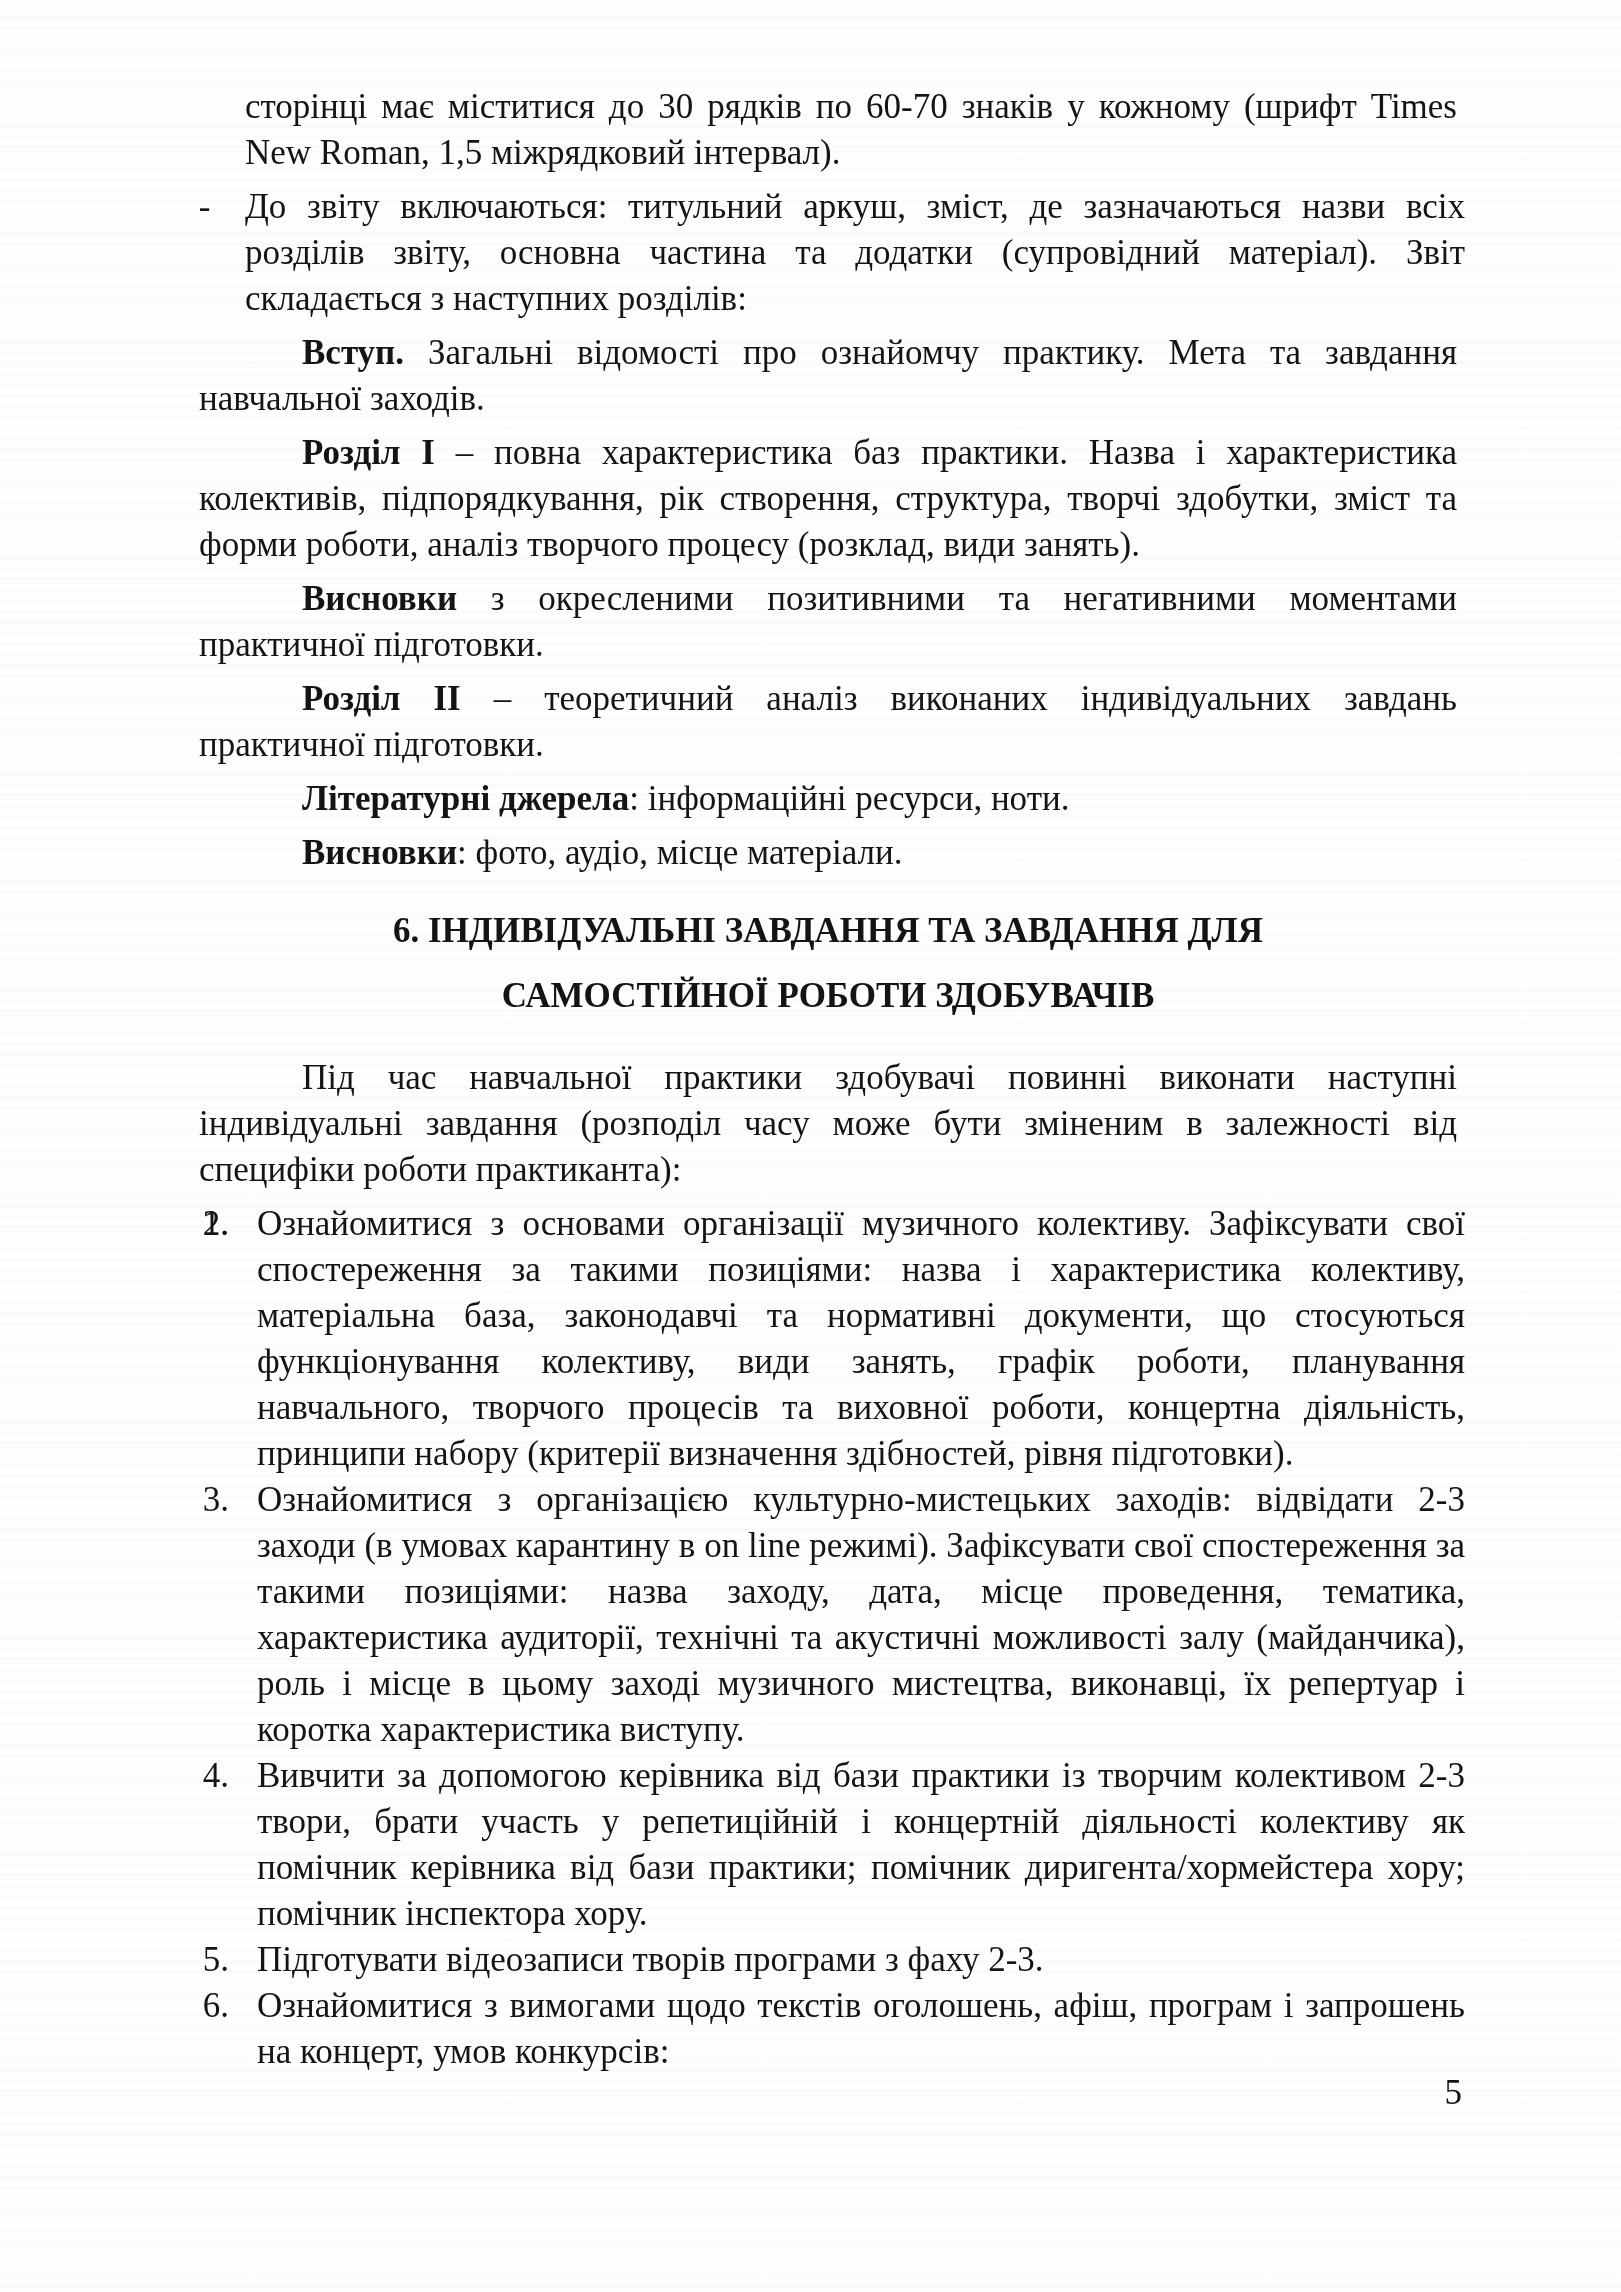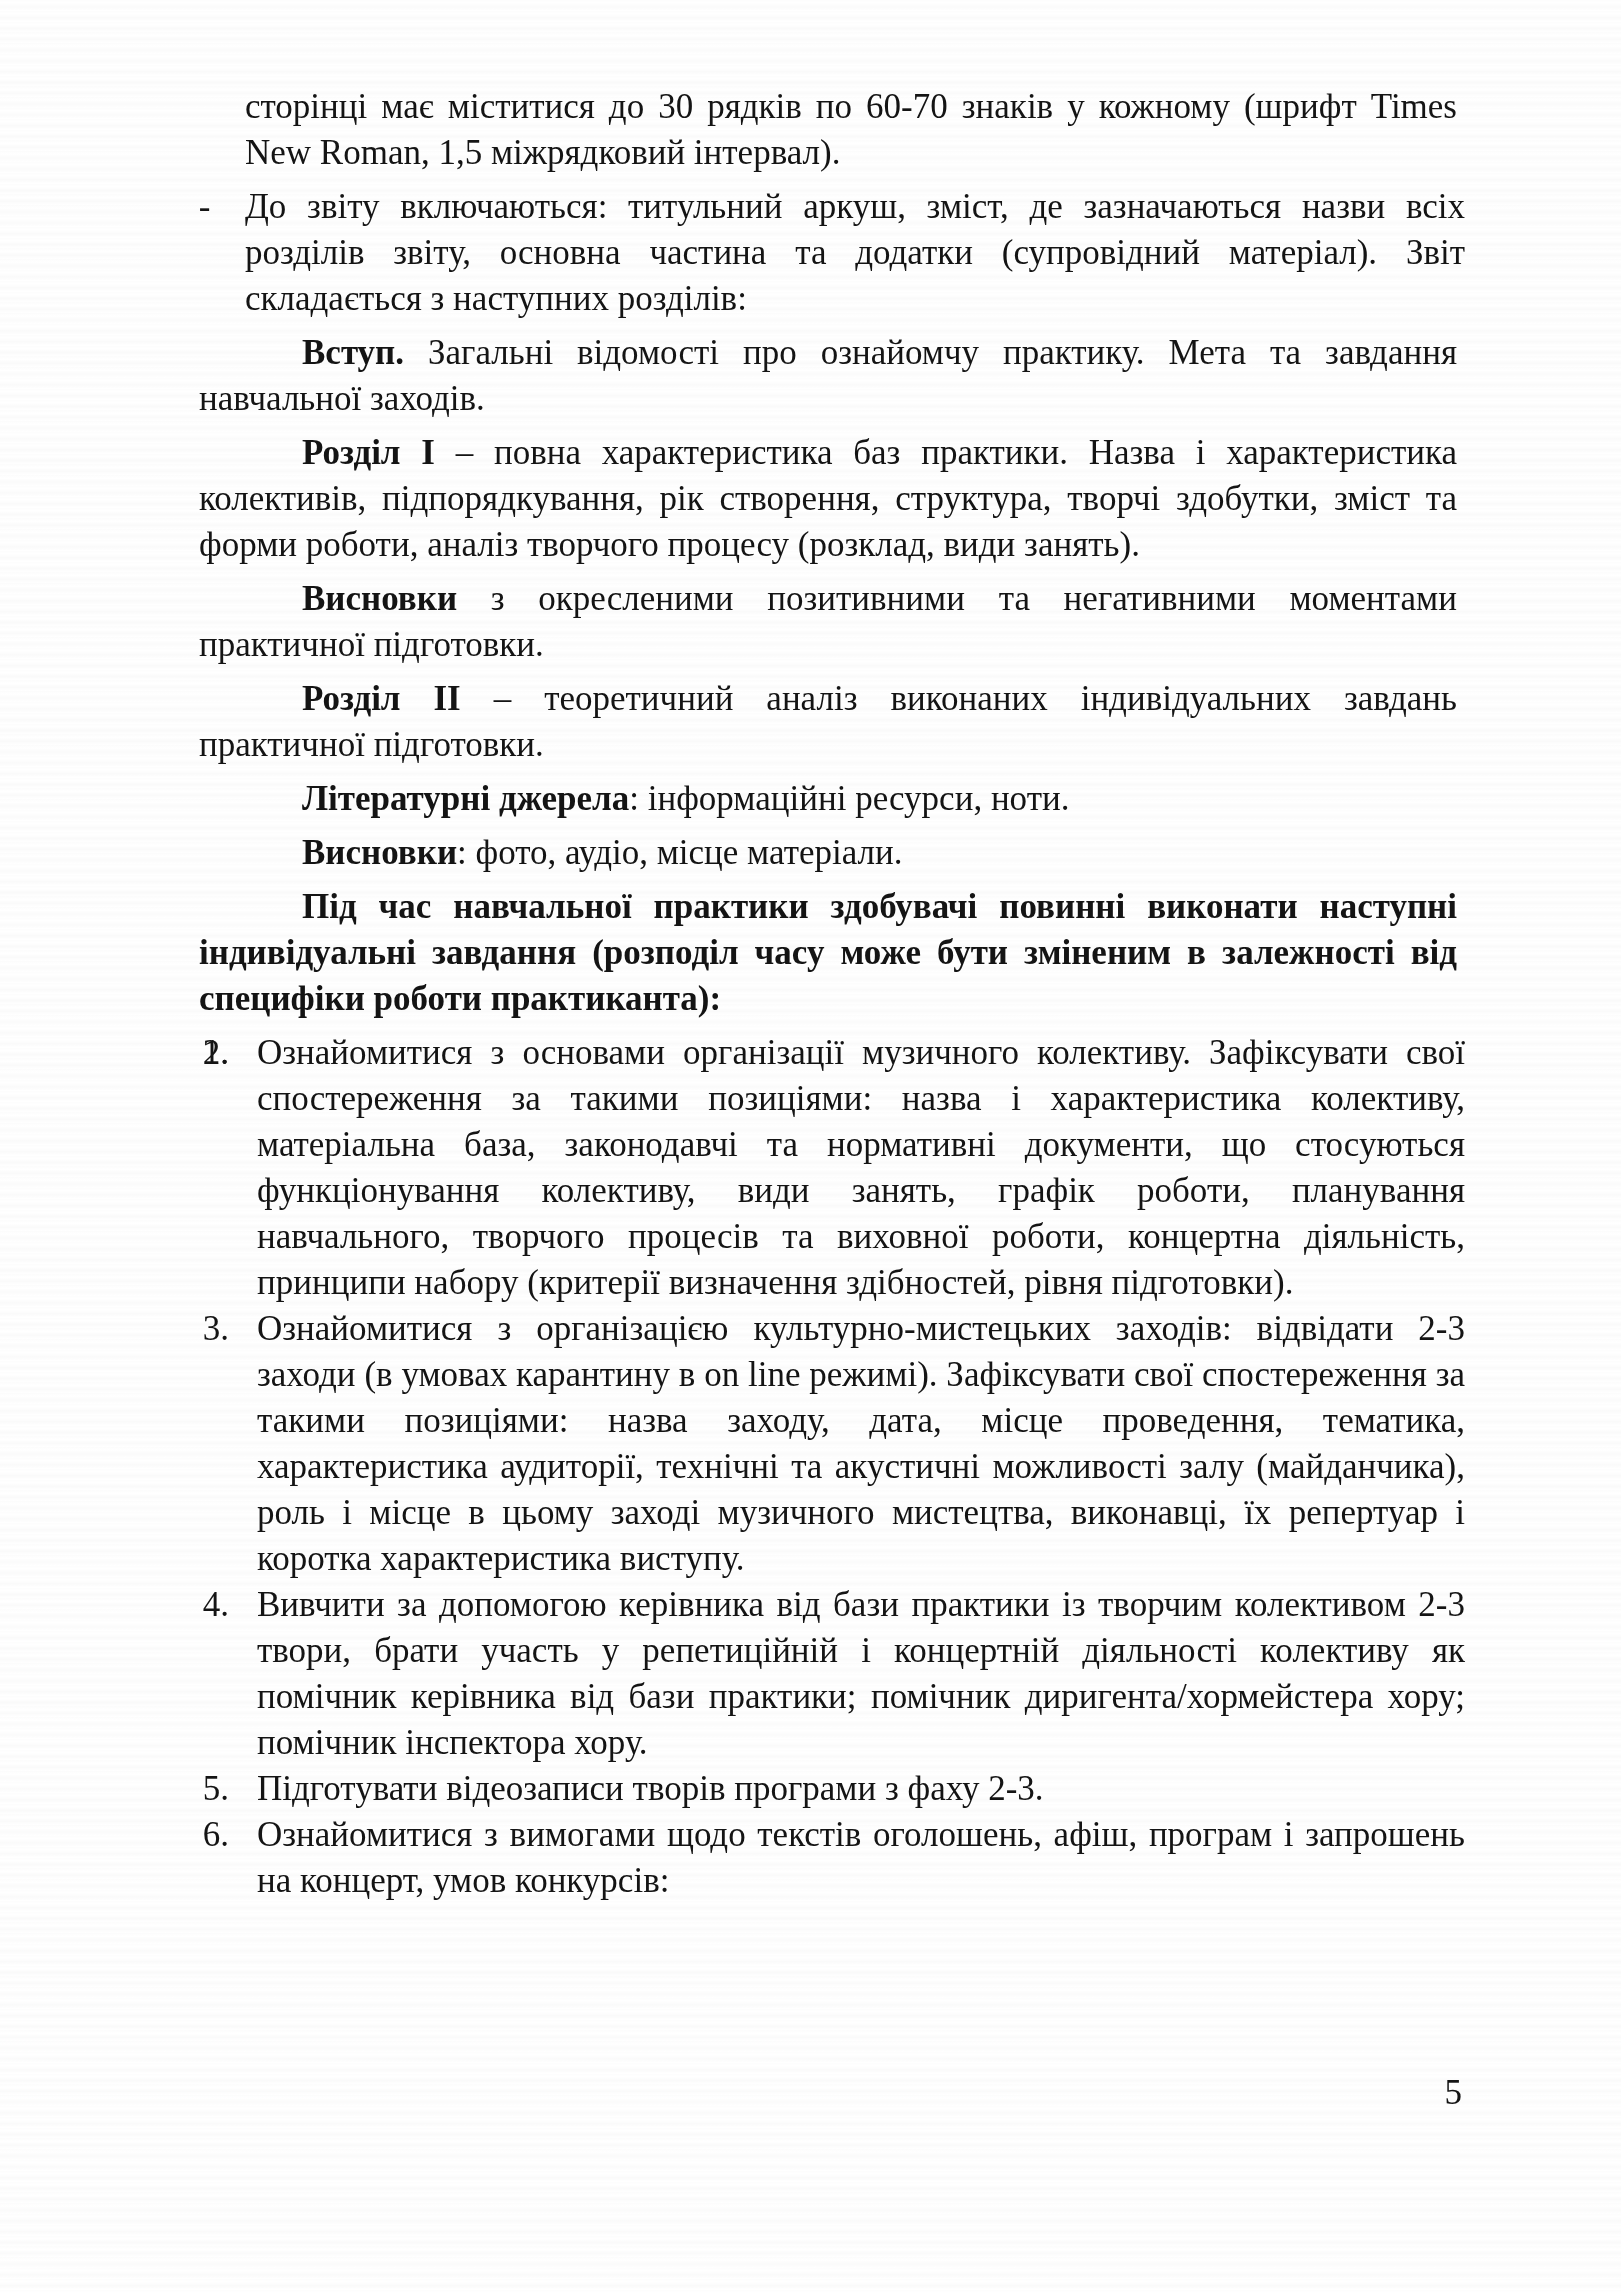--- a/index.html
+++ b/index.html
@@ -54,21 +54,20 @@
     margin-top: 21.6px;
     margin-bottom: 27.4px;
     text-align: center;
     font-weight: bold;
     line-height: 65px;
   }
 
   .intro {
     text-align: justify;
     text-indent: 103px;
-    font-weight: bold;
   }
 
   .task-item {
     position: relative;
     padding-left: 66px;
     text-align: justify;
   }
   .task-item .num {
     position: absolute;
     left: 11.8px;
@@ -99,20 +98,24 @@
   <p class="body-par"><b class="lead">Розділ I</b><span> – повна характеристика баз практики. Назва і характеристика колективів, підпорядкування, рік створення, структура, творчі здобутки, зміст та форми роботи, аналіз творчого процесу (розклад, види занять).</span></p>
 
   <p class="body-par"><b class="lead">Висновки</b><span> з окресленими позитивними та негативними моментами практичної підготовки.</span></p>
 
   <p class="body-par"><b class="lead">Розділ II</b><span> – теоретичний аналіз виконаних індивідуальних завдань практичної підготовки.</span></p>
 
   <p class="body-par"><b class="lead">Літературні джерела</b><span>: інформаційні ресурси, ноти.</span></p>
 
   <p class="body-par"><b class="lead">Висновки</b><span>: фото, аудіо, місце матеріали.</span></p>
 
+  <div class="heading">
+    <div>6. ІНДИВІДУАЛЬНІ ЗАВДАННЯ ТА ЗАВДАННЯ ДЛЯ</div>
+    <div>САМОСТІЙНОЇ РОБОТИ ЗДОБУВАЧІВ</div>
+  </div>
 
   <p class="intro">Під час навчальної практики здобувачі повинні виконати наступні індивідуальні завдання (розподіл часу може бути зміненим в залежності від специфіки роботи практиканта):</p>
 
   <div>
     <div class="task-item">
       <span class="num">1.</span>
     </div>
     <div class="task-item">
       <span class="num">2.</span>
       <span>Ознайомитися з основами організації музичного колективу. Зафіксувати свої спостереження за такими позиціями: назва і характеристика колективу, матеріальна база, законодавчі та нормативні документи, що стосуються функціонування колективу, види занять, графік роботи, планування навчального, творчого процесів та виховної роботи, концертна діяльність, принципи набору (критерії визначення здібностей, рівня підготовки).</span>

